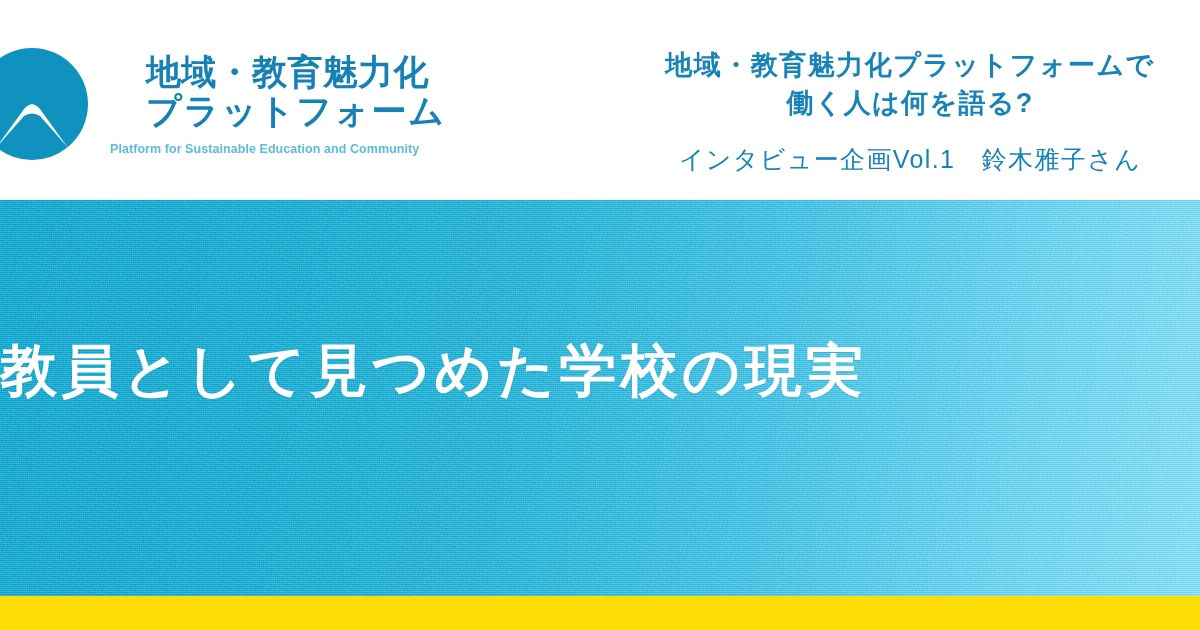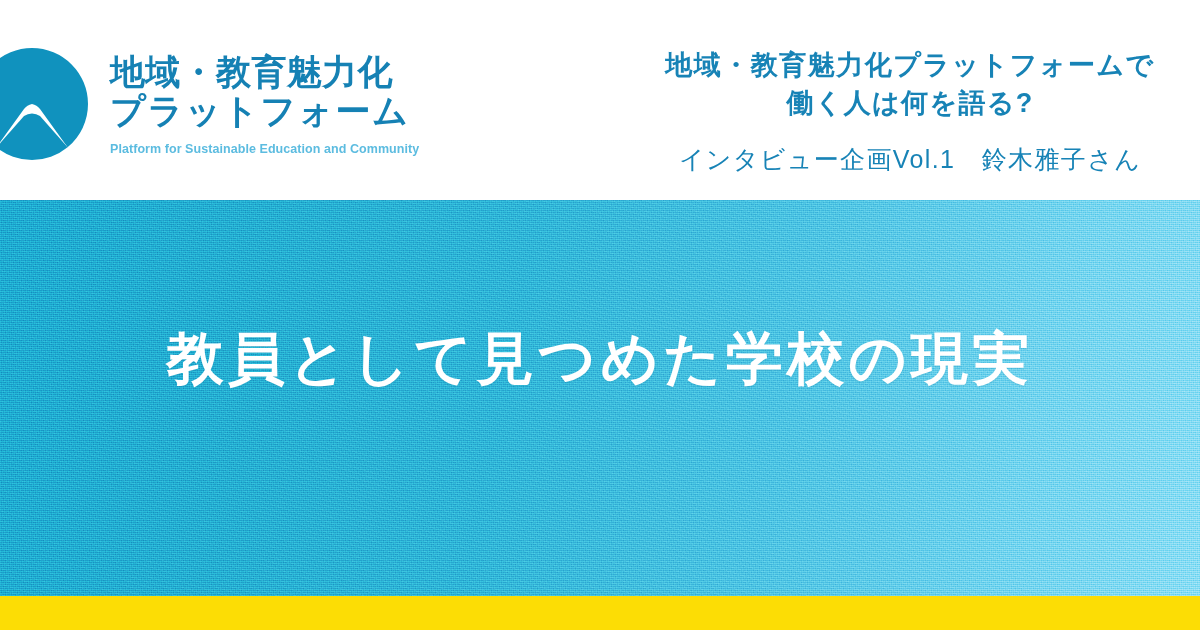--- a/index.html
+++ b/index.html
@@ -49,20 +49,21 @@
     margin-left: 8px;
     display: block;
   }
   .logo-line {
     color: #1581B4;
     font-weight: 700;
     font-size: 35px;
     line-height: 1.12;
     letter-spacing: 0.01em;
     white-space: nowrap;
+    margin-left: 36px;
   }
   .logo-line-2 {
     letter-spacing: 0.05em;
   }
   .logo-tagline {
     margin-top: 12px;
     color: #5CBCE0;
     font-size: 12.5px;
     font-weight: 600;
     letter-spacing: 0.005em;
@@ -146,26 +147,25 @@
         rgba(255,255,255,.5) 1px, rgba(255,255,255,.5) 2px,
         rgba(0,0,0,.2) 2px, rgba(0,0,0,.2) 5px),
       repeating-linear-gradient(74deg,
         rgba(0,0,0,.45) 0px, rgba(0,0,0,.45) 1px,
         rgba(255,255,255,.45) 1px, rgba(255,255,255,.45) 3px);
   }
 
   .hero-title {
     position: absolute;
     left: 0;
-    top: 0;
+    top: 12px;
     width: 1200px;
     height: 325px;
     display: flex;
     flex-direction: column;
-    align-items: center;
     justify-content: center;
     padding-bottom: 8px;
     box-sizing: border-box;
   }
   .hero-title .tl {
     color: #ffffff;
     font-weight: 700;
     font-size: 57px;
     line-height: 1.52;
     letter-spacing: 0.075em;

